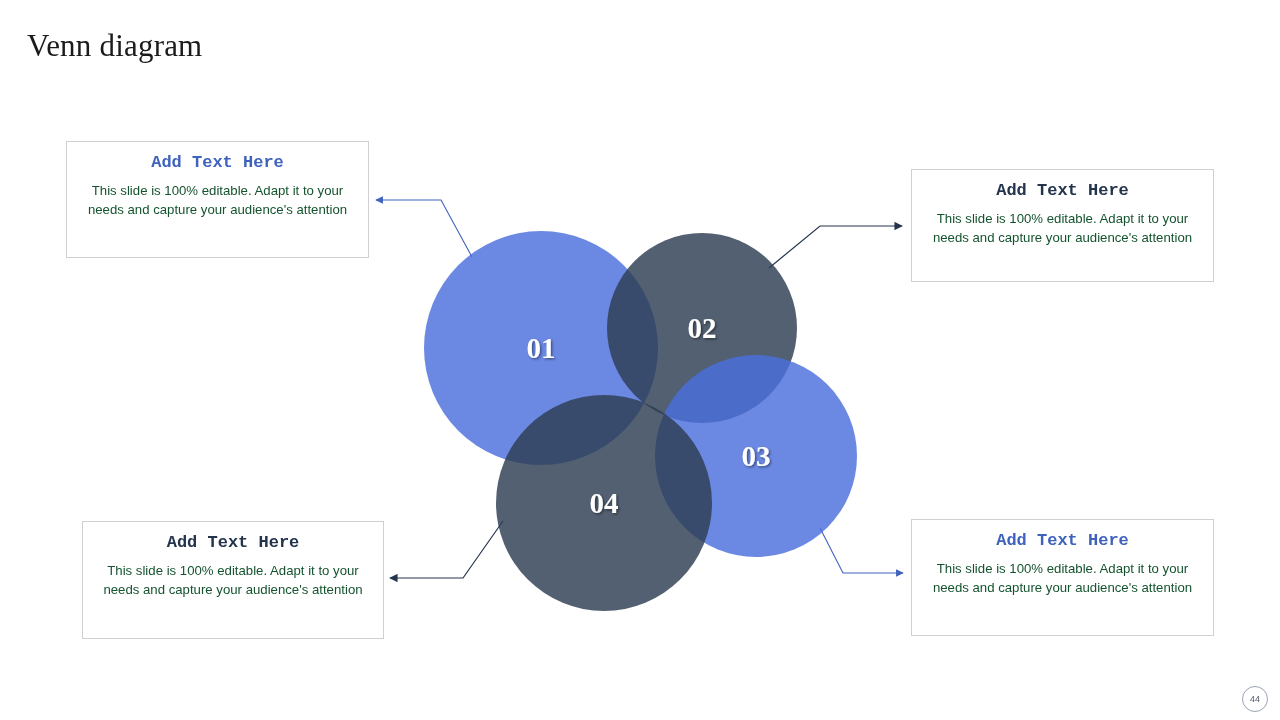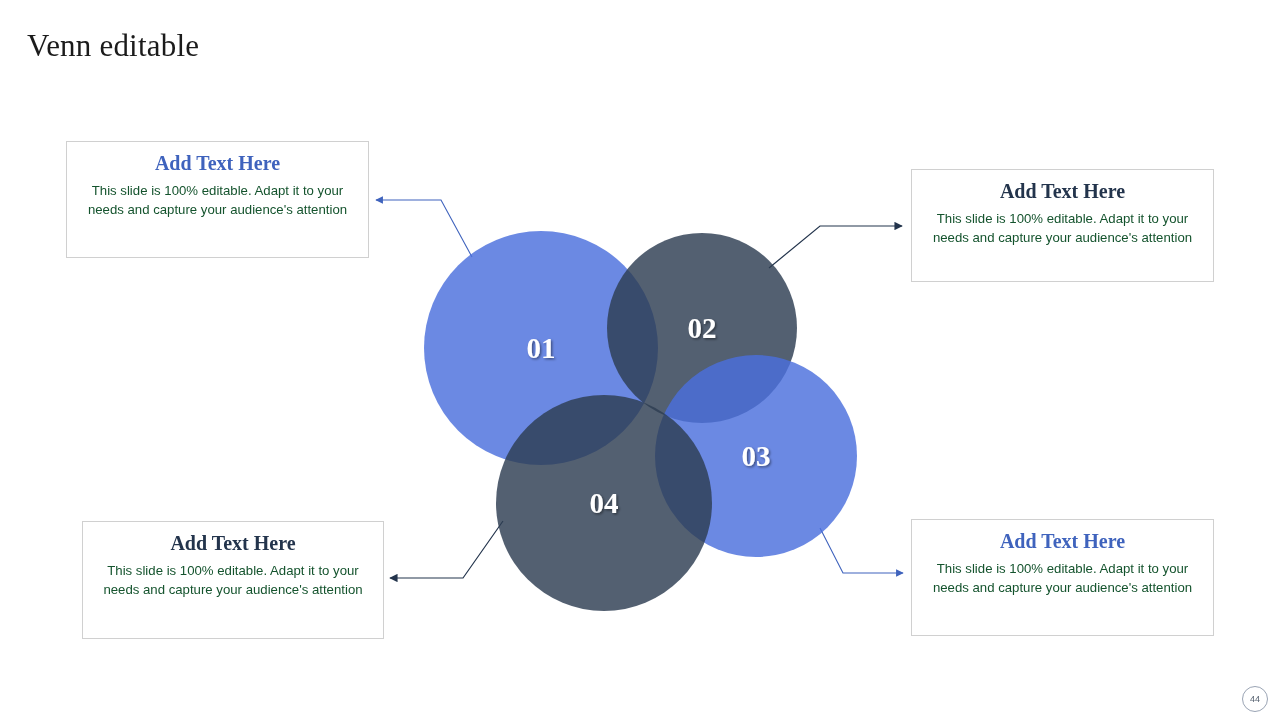--- a/index.html
+++ b/index.html
@@ -35,23 +35,23 @@
   
   .callout {
     position: absolute;
     box-sizing: border-box;
     border: 1px solid #d0d0d0;
     background: #ffffff;
     padding: 10px 12px 12px 12px;
     text-align: center;
   }
   .callout-title {
-    font-family: Liberation Serif, serif;
+    font-family: Liberation Mono, monospace;
     font-weight: bold;
-    font-size: 20px;
+    font-size: 17px;
     line-height: 22px;
     margin-bottom: 7px;
   }
   .callout-title.accent-blue  { color: #3f63bd; }
   .callout-title.accent-slate { color: #23344c; }
   .callout-body {
     font-family: "Liberation Sans", sans-serif;
     font-size: 13.2px;
     line-height: 19px;
     color: #14532d;
@@ -92,21 +92,21 @@
     align-items: center;
     justify-content: center;
     font-family: "Liberation Sans", sans-serif;
   }
 </style>
 </head>
 <body>
 
 <div id="slide">
 
-  <div id="page-title">Venn editable</div>
+  <div id="page-title">Venn diagram</div>
 
   <svg id="venn" viewBox="0 0 1280 720" width="1280" height="720">
     <defs>
       <marker id="arrow-blue" viewBox="0 0 10 10" refX="9" refY="5" markerWidth="7" markerHeight="7" orient="auto-start-reverse">
         <path d="M 0 0 L 10 5 L 0 10 z" fill="#3f63bd"></path>
       </marker>
       <marker id="arrow-slate" viewBox="0 0 10 10" refX="9" refY="5" markerWidth="7" markerHeight="7" orient="auto-start-reverse">
         <path d="M 0 0 L 10 5 L 0 10 z" fill="#23344c"></path>
       </marker>
       <filter id="txtshadow" x="-30%" y="-30%" width="180%" height="180%">

